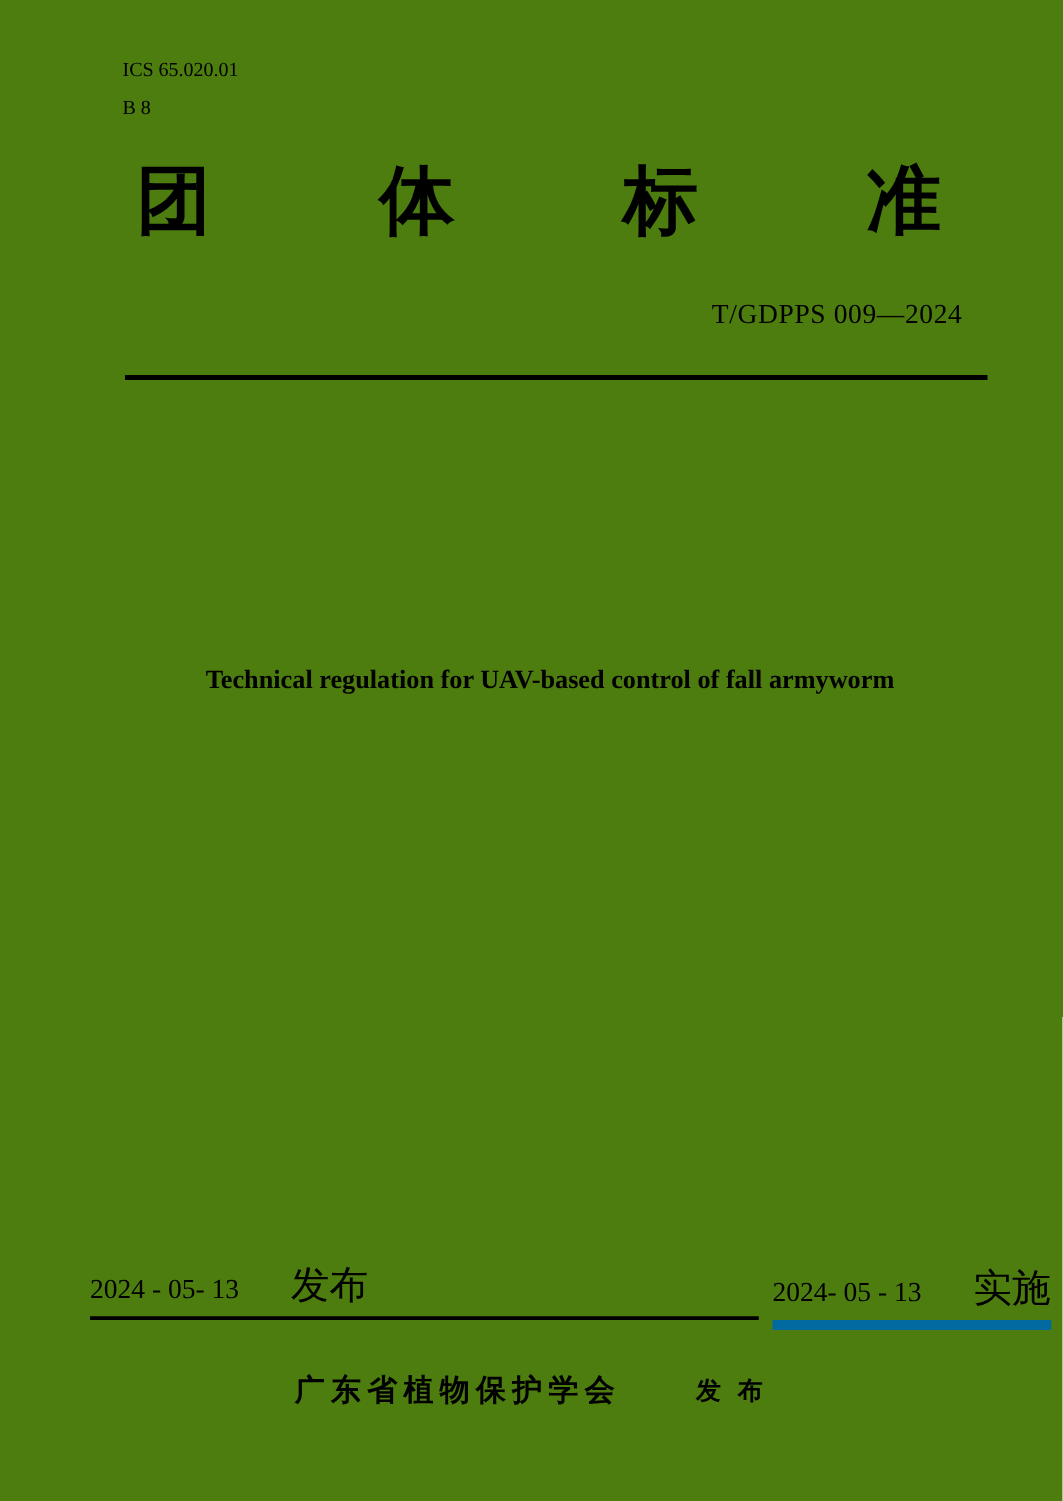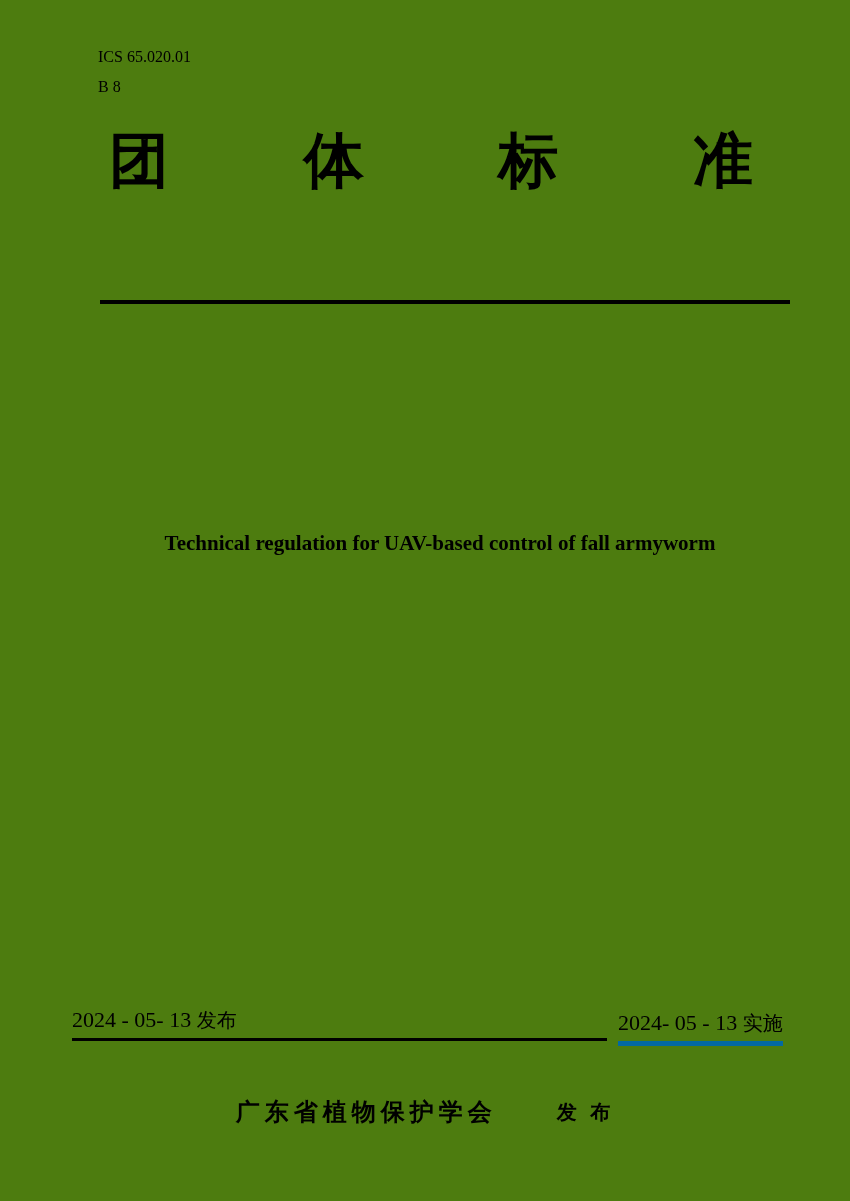--- a/index.html
+++ b/index.html
@@ -80,29 +80,30 @@
     width: 535px;
     border-bottom: 3px solid #000000;
     padding-bottom: 4px;
     font-size: 22px;
     white-space: nowrap;
   }
   .date-right {
     position: absolute;
     left: 618px;
     top: 1010px;
-    border-bottom: 5px solid #0369a1;
+    border-bottom: 8px solid #0369a1;
     padding-bottom: 4px;
     font-size: 22px;
     white-space: nowrap;
   }
   .date-cjk {
     font-family: Liberation Sans, sans-serif;
-    font-size: 20px;
+    font-size: 31px;
     font-weight: 500;
+    margin-left: 36px;
   }
   .publisher-row {
     position: absolute;
     left: 0;
     top: 1096px;
     width: 850px;
     display: flex;
     justify-content: center;
     align-items: center;
     font-family: "Liberation Sans", sans-serif;
@@ -128,20 +129,21 @@
     <div>B 8</div>
   </div>
 
   <div class="std-type">
     <span>团</span>
     <span>体</span>
     <span>标</span>
     <span>准</span>
   </div>
 
+  <div class="std-number">T/GDPPS 009—2024</div>
 
   <div class="rule"></div>
 
 
   <div class="title-en">Technical regulation for UAV-based control of fall armyworm</div>
 
   <div class="date-left">
     <span>2024 - 05- 13 </span><span class="date-cjk">发布</span>
   </div>
 

